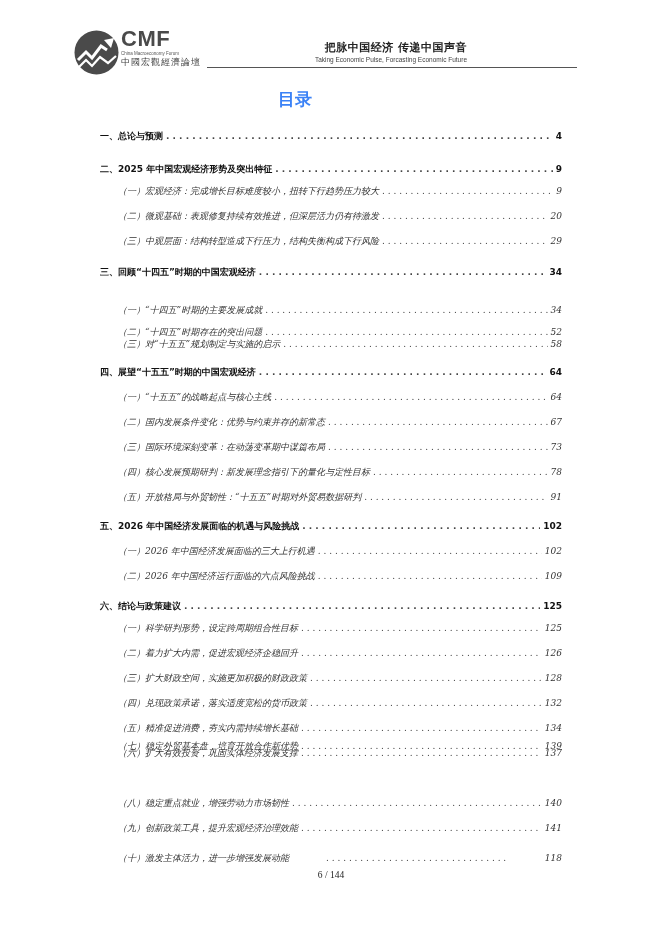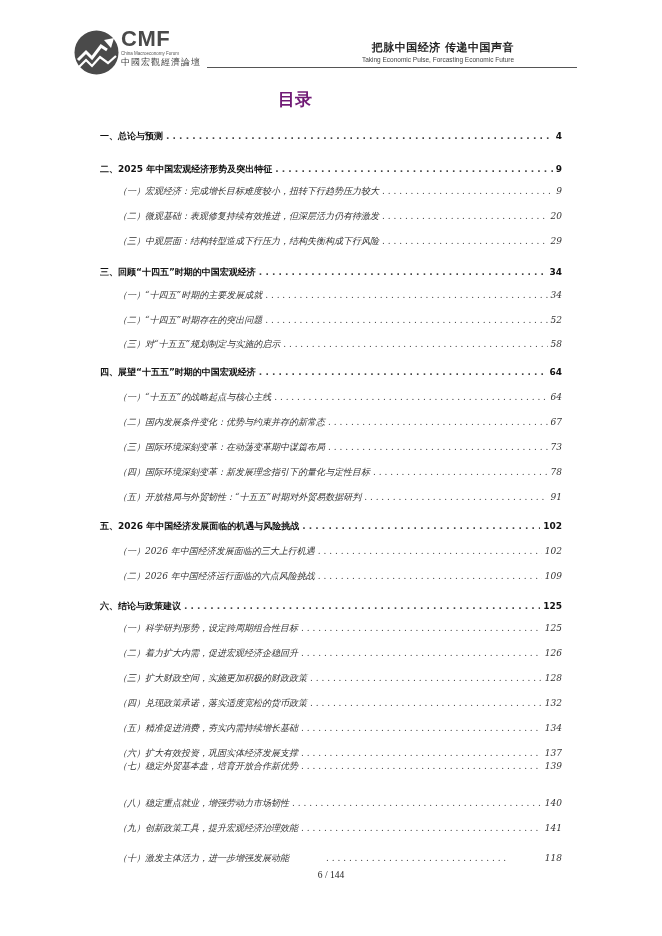--- a/index.html
+++ b/index.html
@@ -1,31 +1,31 @@
 <!DOCTYPE html>
 <html><head>
 <meta charset="utf-8">
 <style>
   html, body { margin:0; padding:0; background:#ffffff; }
   body { width:662px; height:936px; position:relative; overflow:hidden;
          font-family:"DejaVu Serif", serif; color:#1a1a1a; }
-  .header { position:absolute; left:0; top:0; width:552px; height:80px;padding-left:47px; }
+  .header { position:absolute; left:0; top:0; width:552px; height:80px; }
   .logo { position:absolute; left:74px; top:30px; width:45px; height:45px; }
   .logo-text { position:absolute; left:121px; top:28px; }
   .logo-cmf { font-family:"Liberation Sans", sans-serif; font-weight:bold; font-size:22px;
               color:#4a4a4a; line-height:22px; letter-spacing:0.5px; }
   .logo-en { font-family:"Liberation Sans", sans-serif; font-size:4.5px; color:#555; line-height:6px; margin-top:1px; }
   .logo-cn { font-family:"DejaVu Serif", serif; font-size:9px; color:#444; line-height:11px; letter-spacing:1px; }
   .slogan-cn { position:absolute; right:85px; top:40px; font-size:11px; font-weight:bold; color:#222;
                letter-spacing:0.5px; font-family:"DejaVu Serif", serif;margin-left:32px; }
   .slogan-en { position:absolute; right:85px; top:56px; font-size:6.5px; color:#444;
                font-family:"Liberation Sans", sans-serif; }
   .header-rule { position:absolute; left:207px; top:67px; width:370px; height:1px; background:#555; }
   .title { position:absolute; left:0; width:590px; top:88px; text-align:center;
-           font-size:17px; font-weight:bold; color:#701a75; font-family:"DejaVu Sans", sans-serif; }
+           font-size:17px; font-weight:bold; color:#3b82f6; font-family:"DejaVu Sans", sans-serif; }
   .toc { position:absolute; left:100px; top:0; width:462px; }
   .row { position:absolute; left:0; width:462px; height:16px; display:flex; align-items:baseline;
          font-size:9px; white-space:nowrap; }
   .row.l1 { font-family:"DejaVu Sans", sans-serif; font-weight:bold; color:#111; }
   .row.l2 { left:18px; width:444px; font-style:italic; color:#333; font-size:9px;
             font-family:"DejaVu Serif", serif; }
   .row .label { flex:0 0 auto; }
   .row .dots { flex:1 1 auto; overflow:hidden; margin:0 3px; color:#444; letter-spacing:2.2px; font-style:normal; }
   .row .dots::before { content:". . . . . . . . . . . . . . . . . . . . . . . . . . . . . . . . . . . . . . . . . . . . . . . . . . . . . . . . . . . . . . . . . . . . . . . . . . . . . . . . . . . . . . . . . . . . . . . . . . . . . . . . . . . . . . . . . . . . . . . . . . . . . . . . . . . . . . . . . . . . . . . . . . . . . . . . . . . . . . . . . . . ."; letter-spacing:0; }
   .row .page { flex:0 0 auto; text-align:right; }
@@ -78,26 +78,26 @@
     <div class="row l2" style="top: 235px;">
       <span class="label">（三）中观层面：结构转型造成下行压力，结构失衡构成下行风险</span>
       <span class="dots"></span>
       <span class="page">29</span>
     </div>
     <div class="row l1" style="top: 266px;">
       <span class="label">三、回顾“十四五”时期的中国宏观经济</span>
       <span class="dots"></span>
       <span class="page">34</span>
     </div>
-    <div class="row l2" style="top: 289px;">
+    <div class="row l2" style="top: 304px;">
       <span class="label">（一）“十四五”时期的主要发展成就</span>
       <span class="dots"></span>
       <span class="page">34</span>
     </div>
-    <div class="row l2" style="top: 314px;">
+    <div class="row l2" style="top: 326px;">
       <span class="label">（二）“十四五”时期存在的突出问题</span>
       <span class="dots"></span>
       <span class="page">52</span>
     </div>
     <div class="row l2" style="top: 338px;">
       <span class="label">（三）对“十五五”规划制定与实施的启示</span>
       <span class="dots"></span>
       <span class="page">58</span>
     </div>
     <div class="row l1" style="top: 366px;">
@@ -114,21 +114,21 @@
       <span class="label">（二）国内发展条件变化：优势与约束并存的新常态</span>
       <span class="dots"></span>
       <span class="page">67</span>
     </div>
     <div class="row l2" style="top: 441px;">
       <span class="label">（三）国际环境深刻变革：在动荡变革期中谋篇布局</span>
       <span class="dots"></span>
       <span class="page">73</span>
     </div>
     <div class="row l2" style="top: 466px;">
-      <span class="label">（四）国际环境深刻变革：新发展理念指引下的量化与定性目标</span>
+      <span class="label">（四）核心发展预期研判：新发展理念指引下的量化与定性目标</span>
       <span class="dots"></span>
       <span class="page">78</span>
     </div>
     <div class="row l2" style="top: 491px;">
       <span class="label">（五）开放格局与外贸韧性：“十五五”时期对外贸易数据研判</span>
       <span class="dots"></span>
       <span class="page">91</span>
     </div>
     <div class="row l1" style="top: 520px;">
       <span class="label">五、2026 年中国经济发展面临的机遇与风险挑战</span>
@@ -173,21 +173,21 @@
     <div class="row l2" style="top: 722px;">
       <span class="label">（五）精准促进消费，夯实内需持续增长基础</span>
       <span class="dots"></span>
       <span class="page">134</span>
     </div>
     <div class="row l2" style="top: 747px;">
       <span class="label">（六）扩大有效投资，巩固实体经济发展支撑</span>
       <span class="dots"></span>
       <span class="page">137</span>
     </div>
-    <div class="row l2" style="top: 760px;">
+    <div class="row l2" style="top: 740px;">
       <span class="label">（七）稳定外贸基本盘，培育开放合作新优势</span>
       <span class="dots"></span>
       <span class="page">139</span>
     </div>
     <div class="row l2" style="top: 797px;">
       <span class="label">（八）稳定重点就业，增强劳动力市场韧性</span>
       <span class="dots"></span>
       <span class="page">140</span>
     </div>
     <div class="row l2" style="top: 822px;">

